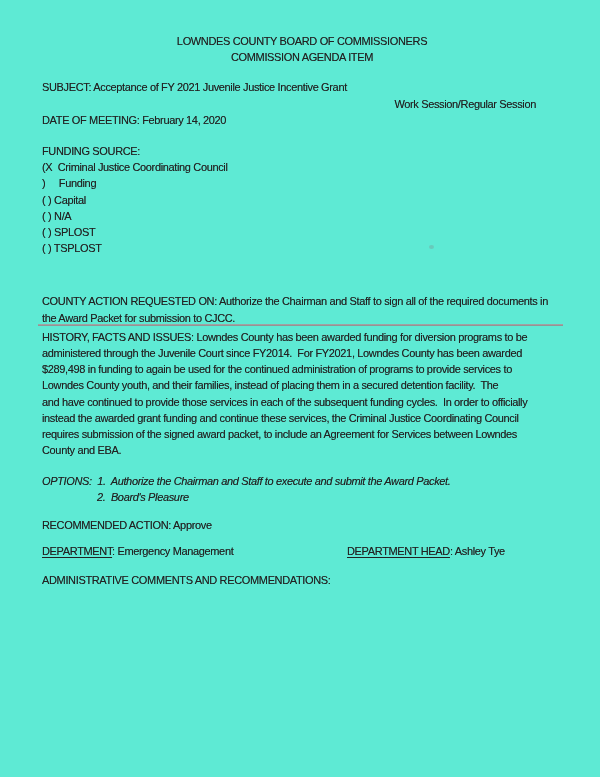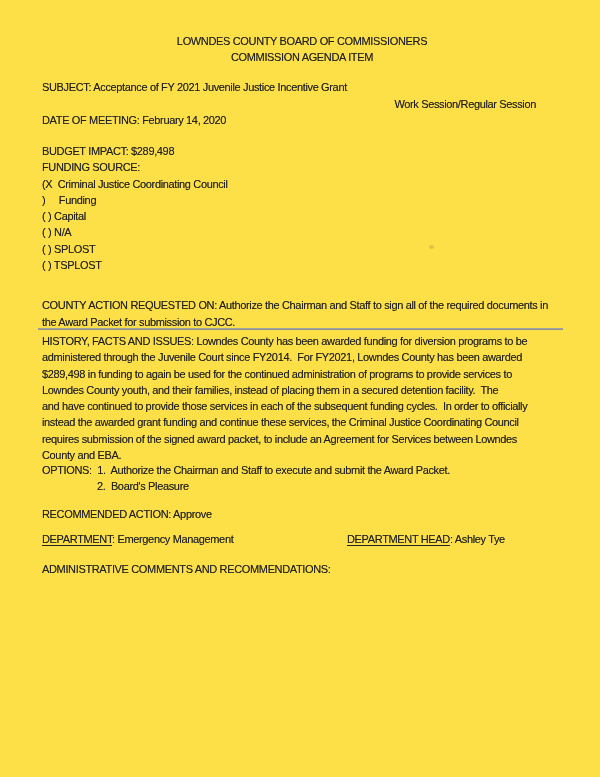--- a/index.html
+++ b/index.html
@@ -1,20 +1,20 @@
 <!DOCTYPE html>
 <html><head>
 <meta charset="utf-8">
 <style>
   html, body { margin: 0; padding: 0; background: #ffffff; }
   .page {
     position: relative;
     width: 600px;
     height: 777px;
-    background: #fde047;
+    background: #5eead4;
     overflow: hidden;
     font-family: "Liberation Sans", sans-serif;
     color: #222222;
   }
   .content {
     position: absolute;
     left: 42px;
     right: 38px;
     top: 0;
     font-size: 11px;
@@ -29,31 +29,31 @@
     line-height: 16px;
   }
 
   .subject-block { margin-top: 14px; line-height: 16.5px; }
   .session-line  { text-align: right; padding-right: 26px; }
 
   .budget-block { margin-top: 14px; line-height: 16.5px; }
 
   .funding-list { line-height: 16.3px; }
 
-  .county-action-block { margin-top: 24px; line-height: 17px; }
+  .county-action-block { margin-top: 36px; line-height: 17px; }
 
   .divider {
     height: 2px;
     background: linear-gradient(#a8a8a8, #8d8d8d);
     margin: -3px -1px 0 -4px;
   }
 
   .history-block { margin-top: 3px; line-height: 16.2px; }
 
-  .options-block { margin-top: 0; line-height: 15.8px; }
+  .options-block { margin-top: 16px; line-height: 15.8px; font-style: italic; }
   .options-indent { padding-left: 55px; }
 
   .recommended-block { margin-top: 11px; line-height: 16.5px; }
 
   .dept-row { margin-top: 9px; line-height: 16.5px; position: relative; }
   .dept-head { position: absolute; left: 305px; top: 0; }
 
   .admin-block { margin-top: 13px; line-height: 16.5px; }
 
   .u { text-decoration: underline; text-underline-offset: 1.5px; }
@@ -80,21 +80,20 @@
       <div class="line">COMMISSION AGENDA ITEM</div>
     </div>
 
     <div class="subject-block">
       <div class="line">SUBJECT: Acceptance of FY 2021 Juvenile Justice Incentive Grant</div>
       <div class="line session-line">Work Session/Regular Session</div>
       <div class="line">DATE OF MEETING: February 14, 2020</div>
     </div>
 
     <div class="budget-block">
-      <div class="line">BUDGET IMPACT: $289,498</div>
       <div class="line">FUNDING SOURCE:</div>
     </div>
 
     <div class="funding-list">
       <div class="line">(X  Criminal Justice Coordinating Council</div>
       <div class="line">)     Funding</div>
       <div class="line">( ) Capital</div>
       <div class="line">( ) N/A</div>
       <div class="line">( ) SPLOST</div>
       <div class="line">( ) TSPLOST</div>

